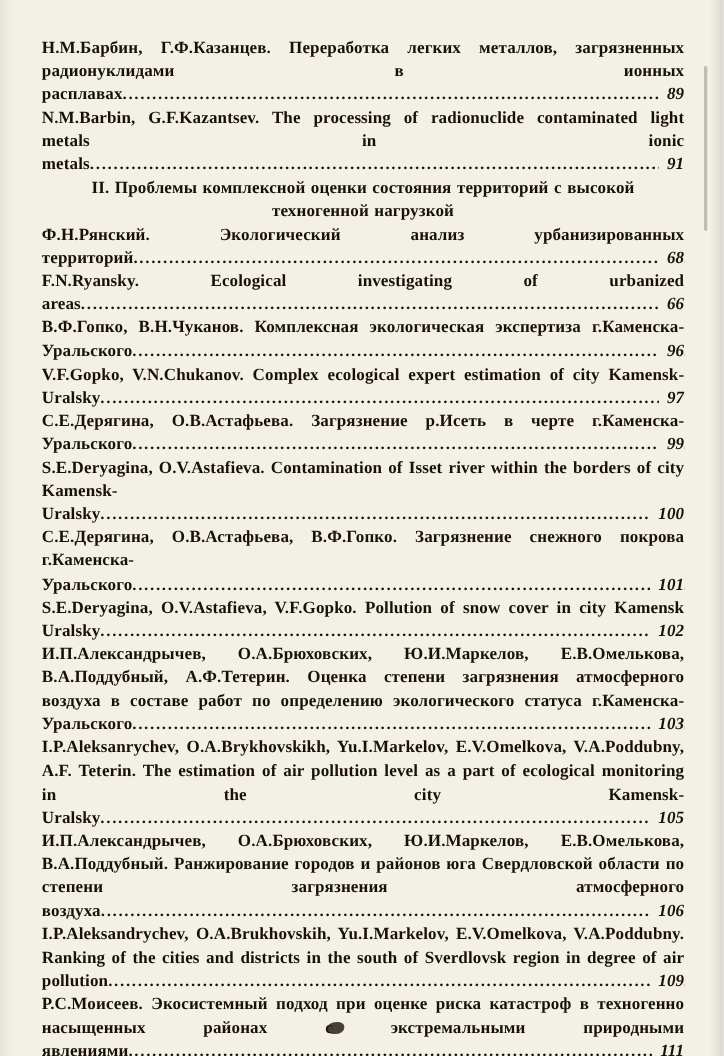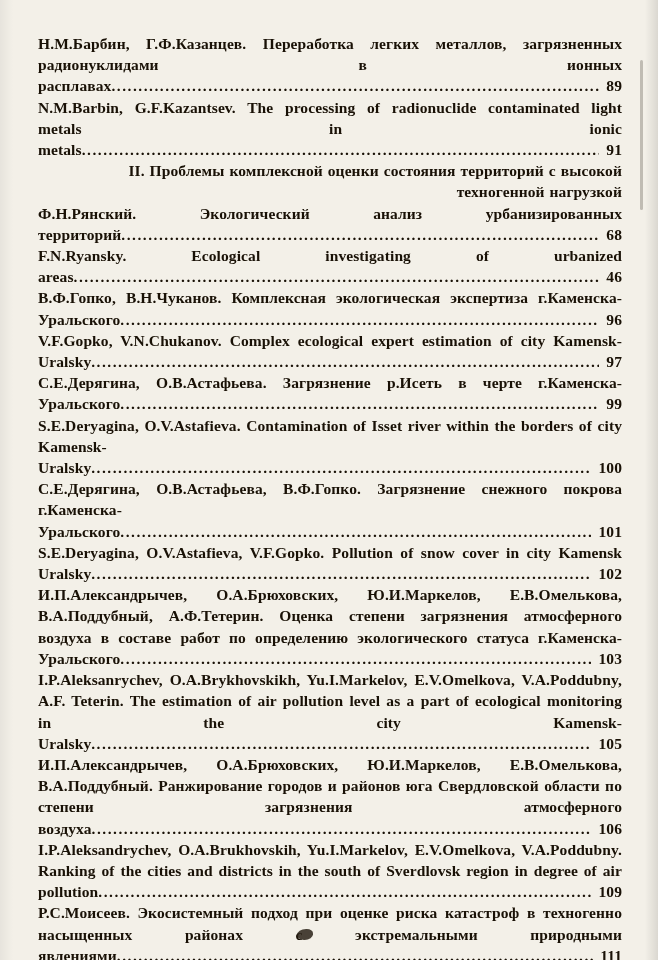--- a/index.html
+++ b/index.html
@@ -43,23 +43,24 @@
   .toc-entry .dot-leader {
     white-space: nowrap;
     letter-spacing: 1.5px;
   }
   .toc-entry .page-num {
     position: absolute;
     right: 0;
     bottom: 0;
     background: #f3f0e8;
     padding-left: 7px;
+    font-style: italic;
   }
   .section-heading {
-    text-align: right;
+    text-align: center;
     word-spacing: 1px;
   }
   .scan-artifact-blot {
     position: absolute;
     left: 297px;
     top: 929px;
     width: 16px;
     height: 11px;
     background: #2a2218;
     border-radius: 60% 40% 55% 45%;
@@ -77,21 +78,21 @@
 </style>
 </head>
 <body>
 
 <div class="scan-page">
   <div class="toc-content" id="toc-list">
       <div class="toc-entry"><span class="entry-text">Н.М.Барбин, Г.Ф.Казанцев. Переработка легких металлов, загрязненных радионуклидами в ионных расплавах</span><span class="dot-leader">........................................................................................................................................................................................................</span><span class="page-num">89</span></div>
       <div class="toc-entry"><span class="entry-text">N.M.Barbin, G.F.Kazantsev. The processing of radionuclide contaminated light metals in ionic metals</span><span class="dot-leader">........................................................................................................................................................................................................</span><span class="page-num">91</span></div>
       <div class="section-heading">II. Проблемы комплексной оценки состояния территорий с высокой техногенной нагрузкой</div>
       <div class="toc-entry"><span class="entry-text">Ф.Н.Рянский. Экологический анализ урбанизированных территорий</span><span class="dot-leader">........................................................................................................................................................................................................</span><span class="page-num">68</span></div>
-      <div class="toc-entry"><span class="entry-text">F.N.Ryansky. Ecological investigating of urbanized areas</span><span class="dot-leader">........................................................................................................................................................................................................</span><span class="page-num">46</span></div>
+      <div class="toc-entry"><span class="entry-text">F.N.Ryansky. Ecological investigating of urbanized areas</span><span class="dot-leader">........................................................................................................................................................................................................</span><span class="page-num">66</span></div>
       <div class="toc-entry"><span class="entry-text">В.Ф.Гопко, В.Н.Чуканов. Комплексная экологическая экспертиза г.Каменска-Уральского</span><span class="dot-leader">........................................................................................................................................................................................................</span><span class="page-num">96</span></div>
       <div class="toc-entry"><span class="entry-text">V.F.Gopko, V.N.Chukanov. Complex ecological expert estimation of city Kamensk-Uralsky</span><span class="dot-leader">........................................................................................................................................................................................................</span><span class="page-num">97</span></div>
       <div class="toc-entry"><span class="entry-text">С.Е.Дерягина, О.В.Астафьева. Загрязнение р.Исеть в черте г.Каменска-Уральского</span><span class="dot-leader">........................................................................................................................................................................................................</span><span class="page-num">99</span></div>
       <div class="toc-entry"><span class="entry-text">S.E.Deryagina, O.V.Astafieva. Contamination of Isset river within the borders of city Kamensk-Uralsky</span><span class="dot-leader">........................................................................................................................................................................................................</span><span class="page-num">100</span></div>
       <div class="toc-entry"><span class="entry-text">С.Е.Дерягина, О.В.Астафьева, В.Ф.Гопко. Загрязнение снежного покрова г.Каменска-Уральского</span><span class="dot-leader">........................................................................................................................................................................................................</span><span class="page-num">101</span></div>
       <div class="toc-entry"><span class="entry-text">S.E.Deryagina, O.V.Astafieva, V.F.Gopko. Pollution of snow cover in city Kamensk Uralsky</span><span class="dot-leader">........................................................................................................................................................................................................</span><span class="page-num">102</span></div>
       <div class="toc-entry"><span class="entry-text">И.П.Александрычев, О.А.Брюховских, Ю.И.Маркелов, Е.В.Омелькова, В.А.Поддубный, А.Ф.Тетерин. Оценка степени загрязнения атмосферного воздуха в составе работ по определению экологического статуса г.Каменска-Уральского</span><span class="dot-leader">........................................................................................................................................................................................................</span><span class="page-num">103</span></div>
       <div class="toc-entry"><span class="entry-text">I.P.Aleksanrychev, O.A.Brykhovskikh, Yu.I.Markelov, E.V.Omelkova, V.A.Poddubny, A.F. Teterin. The estimation of air pollution level as a part of ecological monitoring in the city Kamensk-Uralsky</span><span class="dot-leader">........................................................................................................................................................................................................</span><span class="page-num">105</span></div>
       <div class="toc-entry"><span class="entry-text">И.П.Александрычев, О.А.Брюховских, Ю.И.Маркелов, Е.В.Омелькова, В.А.Поддубный. Ранжирование городов и районов юга Свердловской области по степени загрязнения атмосферного воздуха</span><span class="dot-leader">........................................................................................................................................................................................................</span><span class="page-num">106</span></div>
       <div class="toc-entry"><span class="entry-text">I.P.Aleksandrychev, O.A.Brukhovskih, Yu.I.Markelov, E.V.Omelkova, V.A.Poddubny. Ranking of the cities and districts in the south of Sverdlovsk region in degree of air pollution</span><span class="dot-leader">........................................................................................................................................................................................................</span><span class="page-num">109</span></div>

